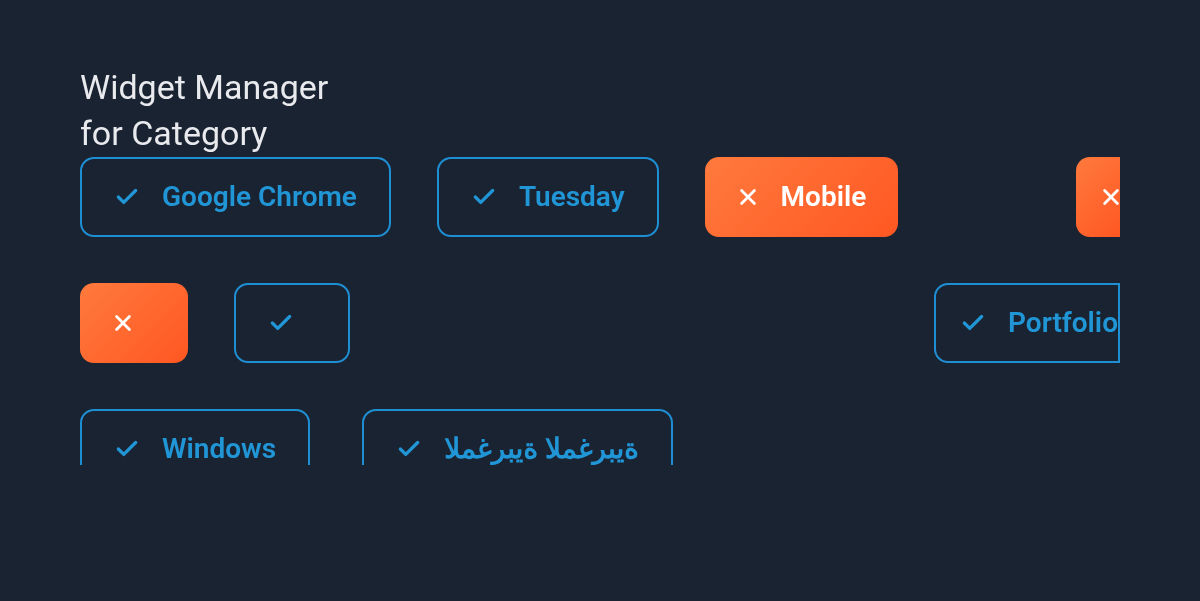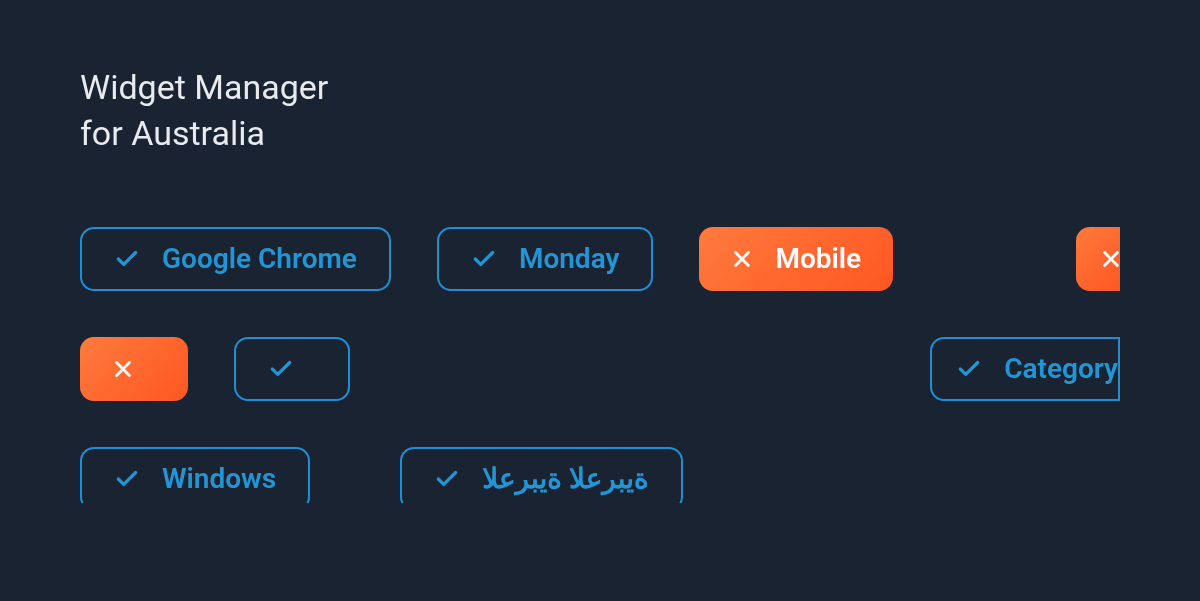--- a/index.html
+++ b/index.html
@@ -13,42 +13,41 @@
       width: 1200px;
       height: 601px;
       overflow: hidden;
       padding: 65px 80px 0 80px;
     }
     .title {
       color: #e8eaed;
       font-size: 34px;
       font-weight: 400;
       line-height: 1.35;
-      margin-bottom: 70px;
     }
     .rows {
       display: flex;
       flex-direction: column;
       gap: 46px;
     }
     .row {
       display: flex;
       gap: 46px;
       align-items: center;
     }
     .row2 {
       justify-content: flex-start;
     }
     .row3 {
-      gap: 90px;
+      gap: 52px;
     }
     .tag {
       display: inline-flex;
       align-items: center;
-      height: 64px;
+      height: 80px;
       padding: 0 32px;
       border-radius: 14px;
       font-size: 28px;
       font-weight: 600;
       white-space: nowrap;
       cursor: pointer;
     }
     .tag.outline {
       border: 2px solid #1f8fd4;
       color: #2196d6;
@@ -80,41 +79,41 @@
     }
     .row-overflow {
       flex: 0 0 auto;
     }
   </style>
 </head>
 <body>
 
 <div class="title">
   <span>Widget Manager</span><br>
-  <span>for Australia</span>
+  <span>for Category</span>
 </div>
 
 <div class="rows">
 
   <div class="row">
     <div class="tag outline">
       <span class="icon">
         <svg width="26" height="26" viewBox="0 0 24 24" fill="none" stroke-width="3" stroke-linecap="round" stroke-linejoin="round">
             <polyline points="4 12 9 17 20 6"></polyline>
           </svg>
       </span>
       <span>Google Chrome</span>
     </div>
     <div class="tag outline">
       <span class="icon">
         <svg width="26" height="26" viewBox="0 0 24 24" fill="none" stroke-width="3" stroke-linecap="round" stroke-linejoin="round">
             <polyline points="4 12 9 17 20 6"></polyline>
           </svg>
       </span>
-      <span>Monday</span>
+      <span>Tuesday</span>
     </div>
     <div class="tag filled">
       <span class="icon">
         <svg width="22" height="22" viewBox="0 0 24 24" fill="none" stroke-width="3" stroke-linecap="round">
             <line x1="5" y1="5" x2="19" y2="19"></line>
             <line x1="19" y1="5" x2="5" y2="19"></line>
           </svg>
       </span>
       <span>Mobile</span>
     </div>
@@ -144,36 +143,36 @@
             <polyline points="4 12 9 17 20 6"></polyline>
           </svg>
       </span>
     </div>
     <div class="tag outline tag-partial-right row-overflow" style="margin-left:auto;">
       <span class="icon">
         <svg width="26" height="26" viewBox="0 0 24 24" fill="none" stroke-width="3" stroke-linecap="round" stroke-linejoin="round">
             <polyline points="4 12 9 17 20 6"></polyline>
           </svg>
       </span>
-      <span>Category</span>
+      <span>Portfolio</span>
     </div>
   </div>
 
   <div class="row row3" style="height:56px;overflow:hidden;align-items:flex-start;">
     <div class="tag outline">
       <span class="icon">
         <svg width="26" height="26" viewBox="0 0 24 24" fill="none" stroke-width="3" stroke-linecap="round" stroke-linejoin="round">
             <polyline points="4 12 9 17 20 6"></polyline>
           </svg>
       </span>
       <span>Windows</span>
     </div>
     <div class="tag outline">
       <span class="icon">
         <svg width="26" height="26" viewBox="0 0 24 24" fill="none" stroke-width="3" stroke-linecap="round" stroke-linejoin="round">
             <polyline points="4 12 9 17 20 6"></polyline>
           </svg>
       </span>
-      <span>ةيبرعلا ةيبرعلا</span>
+      <span>ةيبرغملا ةيبرغملا</span>
     </div>
   </div>
 
 </div>
 
 </body></html>

